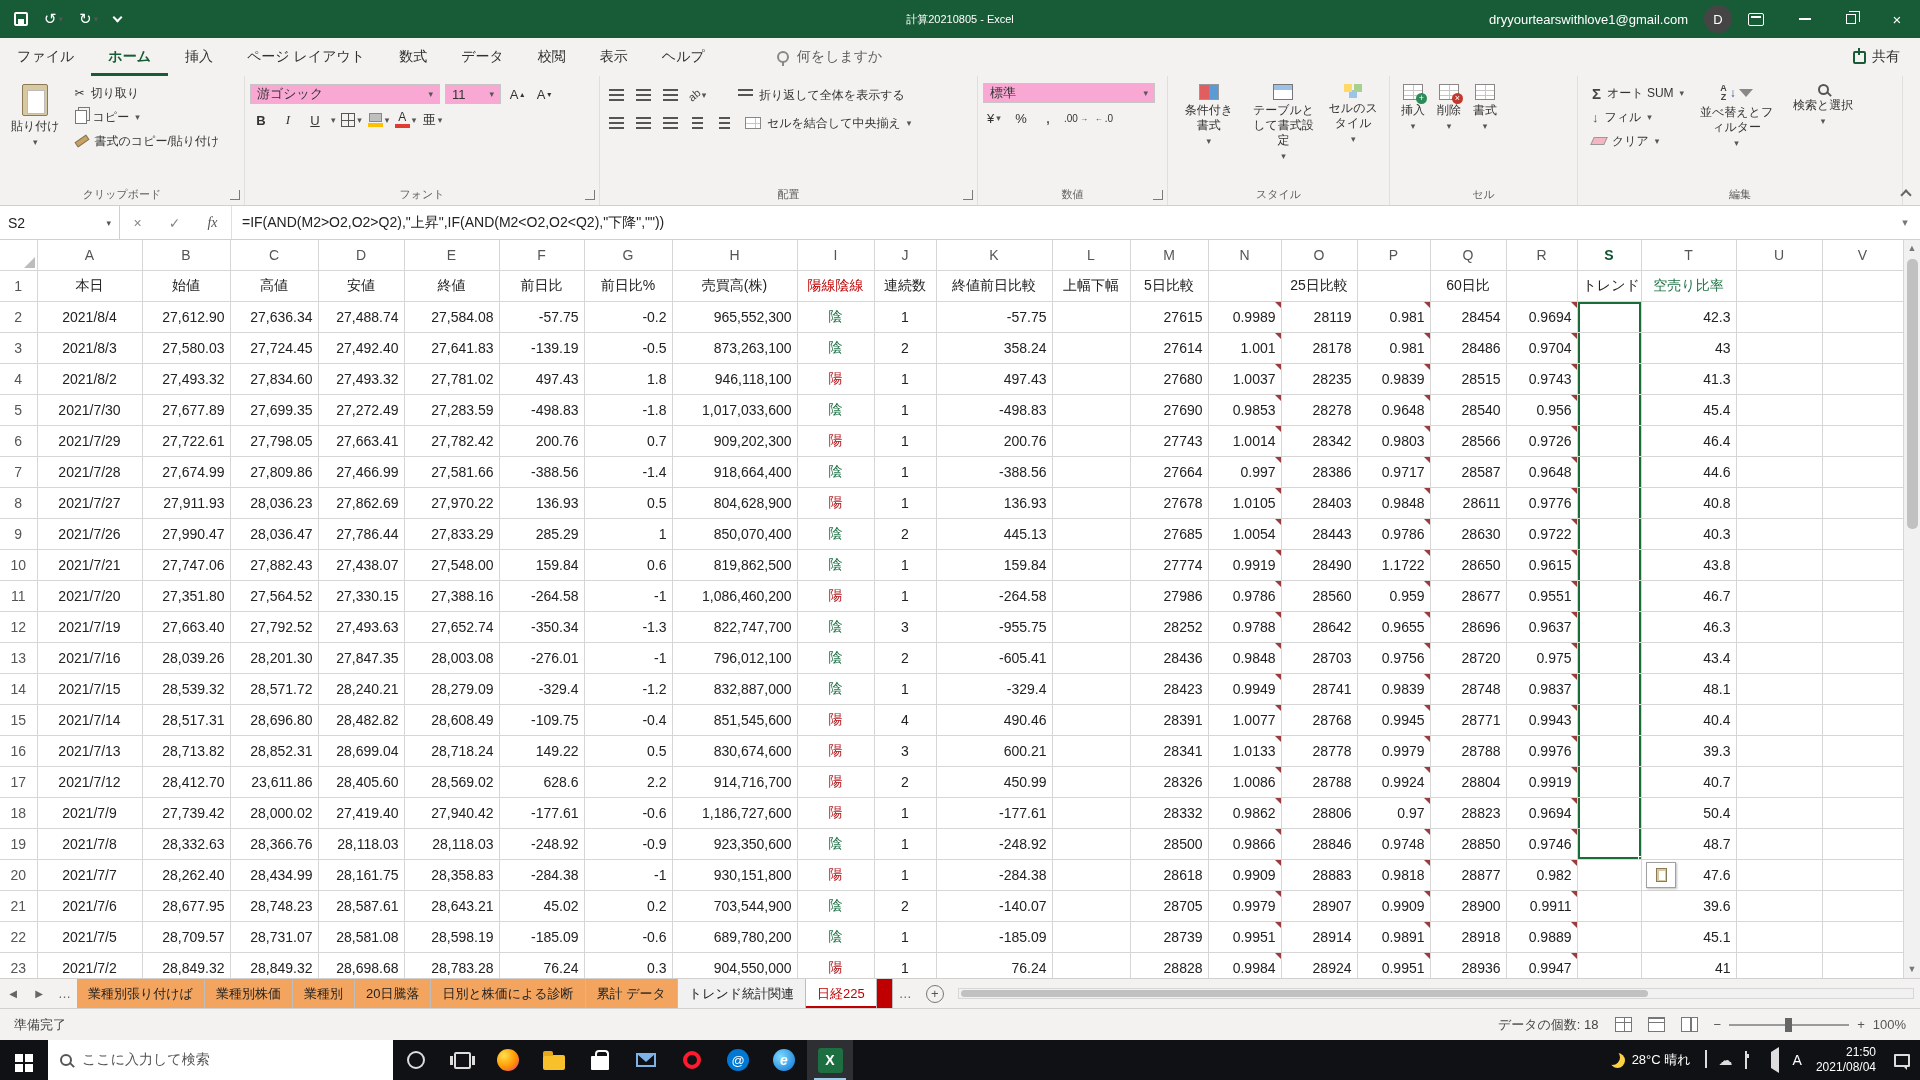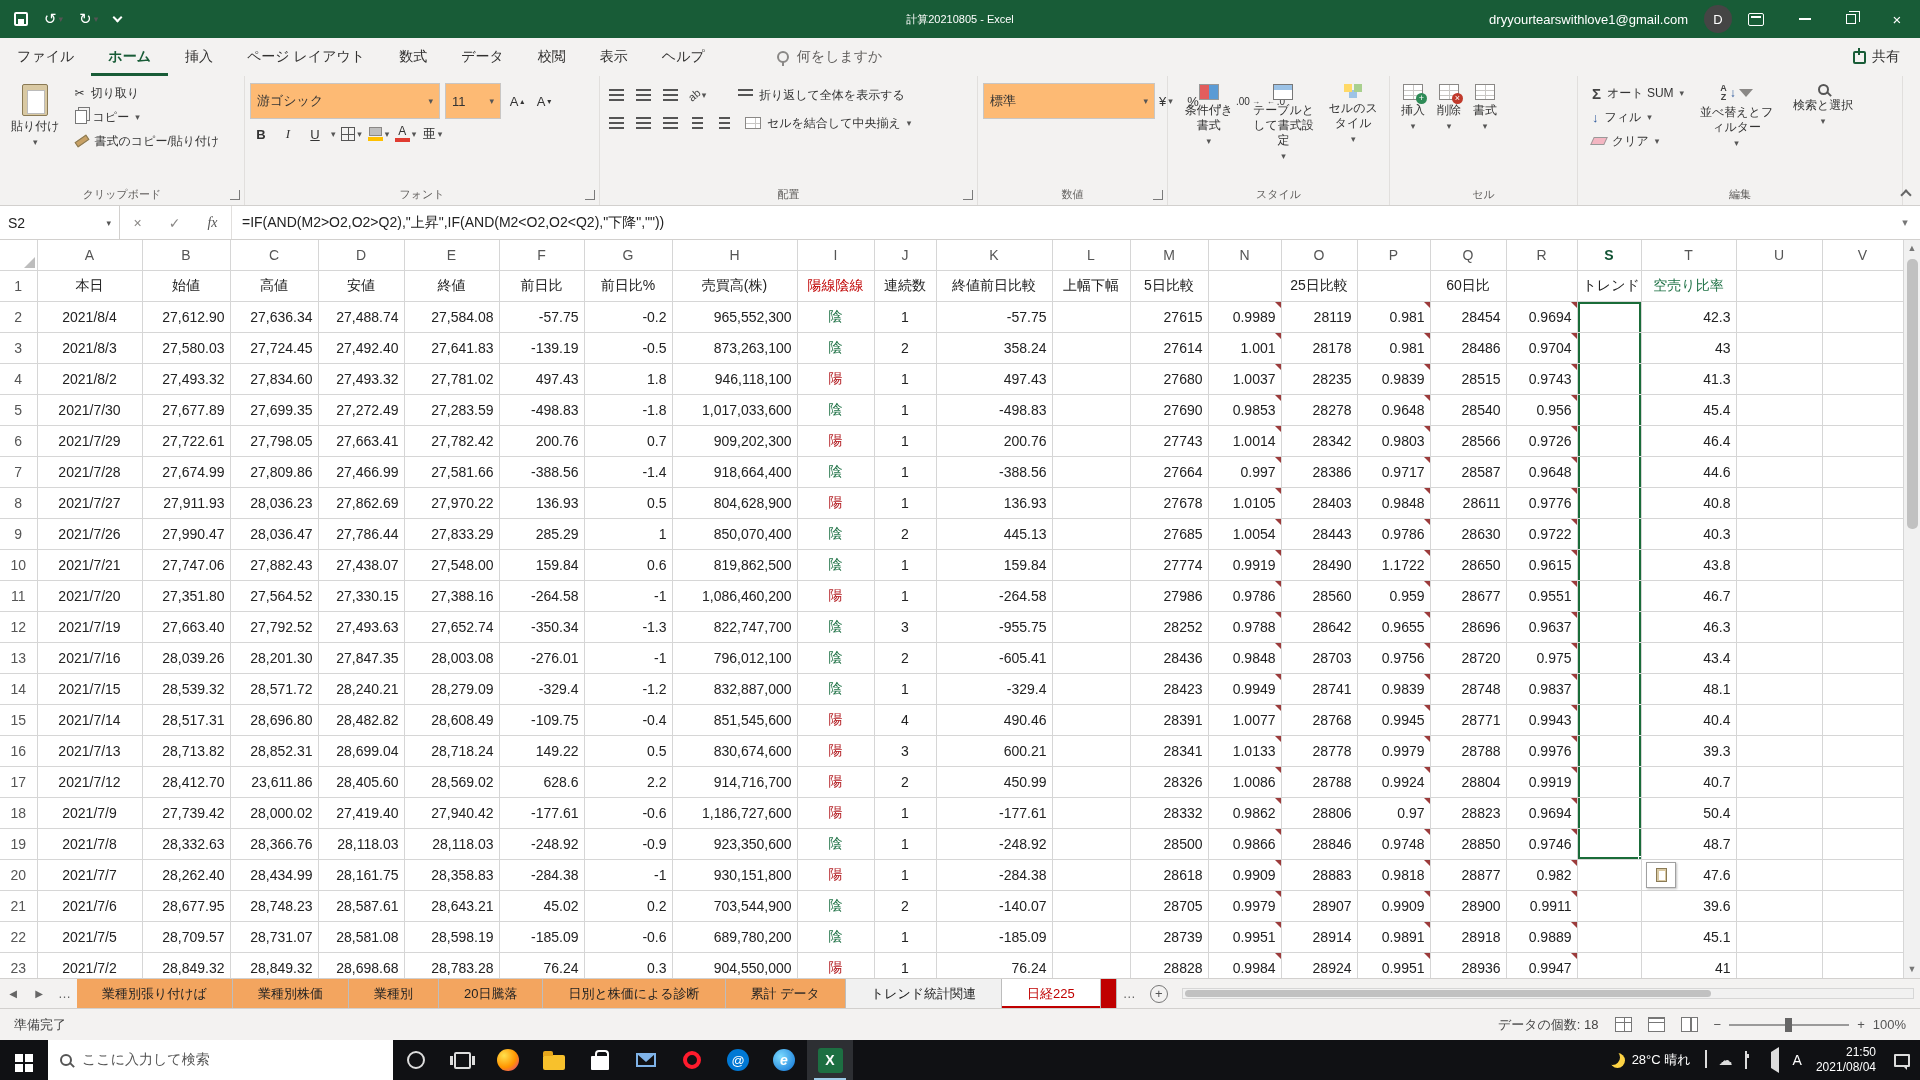--- a/index.html
+++ b/index.html
@@ -39,21 +39,21 @@
 .glabel{position:absolute;bottom:3px;left:0;right:0;text-align:center;font-size:11px;color:#605e5c;white-space:nowrap;overflow:hidden}
 .launcher{position:absolute;right:4px;bottom:5px;width:10px;height:10px;border-right:1.5px solid #7a7a7a;border-bottom:1.5px solid #7a7a7a}
 .bigbtn{display:flex;flex-direction:column;align-items:center;font-size:12px;color:#333;padding:3px 6px;text-align:center;line-height:1.25;gap:3px}
 .srow{display:flex;align-items:center;gap:6px;font-size:12px;color:#333;padding:2px 5px;height:24px;white-space:nowrap}
 .dd{font-size:9px;color:#555}
 .vcol{display:flex;flex-direction:column;justify-content:flex-start;margin-left:4px}
 .ic-clipboard{width:26px;height:32px;background:#d9c9a3;border:1px solid #8a7a55;border-radius:2px;position:relative}
 .ic-clipboard:after{content:'';position:absolute;left:4px;top:5px;width:16px;height:22px;background:#fff;border:1px solid #bbb}
 .ic-copy{width:12px;height:14px;border:1px solid #777;background:#fff;box-shadow:3px -3px 0 -1px #f3f2f1,3px -3px 0 0 #777}
 .ic-brush{width:14px;height:6px;background:#c8a165;border:1px solid #8a7a55;transform:rotate(-35deg)}
-.combo{background:#fdba74;border:1px solid #c8c6c4;height:36px;display:flex;align-items:center;justify-content:space-between;padding:0 6px;font-size:13px;color:#333}
+.combo{background:#f9a8d4;border:1px solid #c8c6c4;height:20px;display:flex;align-items:center;justify-content:space-between;padding:0 6px;font-size:13px;color:#333}
 .frow{display:flex;align-items:center;gap:5px;margin:2px 0}
 .fbtn{min-width:22px;height:22px;display:flex;align-items:center;justify-content:center;font-size:13px;color:#333;gap:2px}
 .stack{display:flex;flex-direction:column;align-items:center;line-height:1}
 .barline{display:block;width:15px;height:4px;margin-top:1px}
 .ic-borders{width:14px;height:14px;border:1px solid #555;background:linear-gradient(#555,#555) center/100% 1px no-repeat,linear-gradient(#555,#555) center/1px 100% no-repeat}
 .bars{width:15px;height:2px;background:#555;box-shadow:0 5px 0 #555,0 10px 0 #555;margin-bottom:10px}
 .ic-rot{font-size:11px;color:#444;transform:rotate(-40deg);display:inline-block}
 .ic-grid{width:20px;height:16px;border:1px solid #8a8886;background:
  linear-gradient(#c8c6c4,#c8c6c4) 0 5px/100% 1px no-repeat,
  linear-gradient(#c8c6c4,#c8c6c4) 0 10px/100% 1px no-repeat,
@@ -109,21 +109,21 @@
 .vthumb{width:11px;height:270px;background:#c1c1c1;border-radius:5px;margin-top:2px}
 .vspacer{flex:1}
 .paste-btn{position:absolute;left:1646px;top:622px;width:30px;height:26px;background:#fff;border:1px solid #a0a0a0;box-shadow:1px 1px 2px rgba(0,0,0,.25);display:flex;align-items:center;justify-content:center;z-index:4}
 .paste-btn .mini-clip{width:11px;height:14px;background:#d9c9a3;border:1px solid #8a7a55;position:relative}
 .paste-btn .mini-clip:after{content:'';position:absolute;left:2px;top:2px;width:6px;height:9px;background:#fff}
 
 .tabsbar{height:30px;background:#f3f2f1;border-top:1px solid #d2d0ce;display:flex;align-items:stretch;font-size:13px}
 .tnav{width:26px;display:flex;align-items:center;justify-content:center;color:#666;font-size:10px}
 .ellip{display:flex;align-items:center;padding:0 6px;color:#666}
 .stabs{display:flex;align-items:stretch}
-.stab{display:flex;align-items:center;padding:0 25px;border-right:1px solid #bdbdbd;color:#222;white-space:nowrap}
+.stab{display:flex;align-items:center;padding:0 11px;border-right:1px solid #bdbdbd;color:#222;white-space:nowrap}
 .stab.active{font-weight:normal;border:1px sol1d;box-shadow:inset 0 2px 0 #fff,inset 0 -2px 0 #c00000;background:#fff}
 .stub{width:16px;background:#c00000;border-right:1px solid #bdbdbd}
 .addtab{width:18px;height:18px;border:1px solid #777;border-radius:50%;color:#555;display:flex;align-items:center;justify-content:center;align-self:center;margin:0 8px;font-size:13px;line-height:1}
 .hscroll{flex:1;display:flex;align-items:center;padding:0 6px;gap:4px}
 .htrack{flex:1;height:11px;background:#f1f1f1;border:1px solid #d6d6d6;position:relative}
 .hthumb{position:absolute;left:2px;top:1px;height:7px;width:72%;background:#c1c1c1;border-radius:4px}
 
 .statusbar{height:32px;background:#f3f2f1;border-top:1px solid #d2d0ce;display:flex;align-items:center;padding:0 14px;font-size:13px;color:#444}
 .sb-right{margin-left:auto;display:flex;align-items:center;gap:16px}
 .viewico{width:17px;height:15px;border:1px solid #777;background:#fff}
@@ -338,21 +338,21 @@
             <span>セルを結合して中央揃え</span>
             <span class="dd">▾</span>
           </div>
       </div>
     </div>
     <span class="glabel">配置</span>
     <span class="launcher"></span>
   </div>
 
   <div class="rgroup" style="width:190px">
-    <div style="display:flex;flex-direction:row">
+    <div style="display:flex;flex-direction:column">
       <div class="frow">
           <div class="combo" style="width:172px">
             <span>標準</span>
             <span class="dd">▾</span>
           </div>
         </div>
       <div class="frow">
         <span class="fbtn">¥<span class="dd">▾</span></span>
         <span class="fbtn">%</span>
         <span class="fbtn" style="font-size:16px">,</span>

